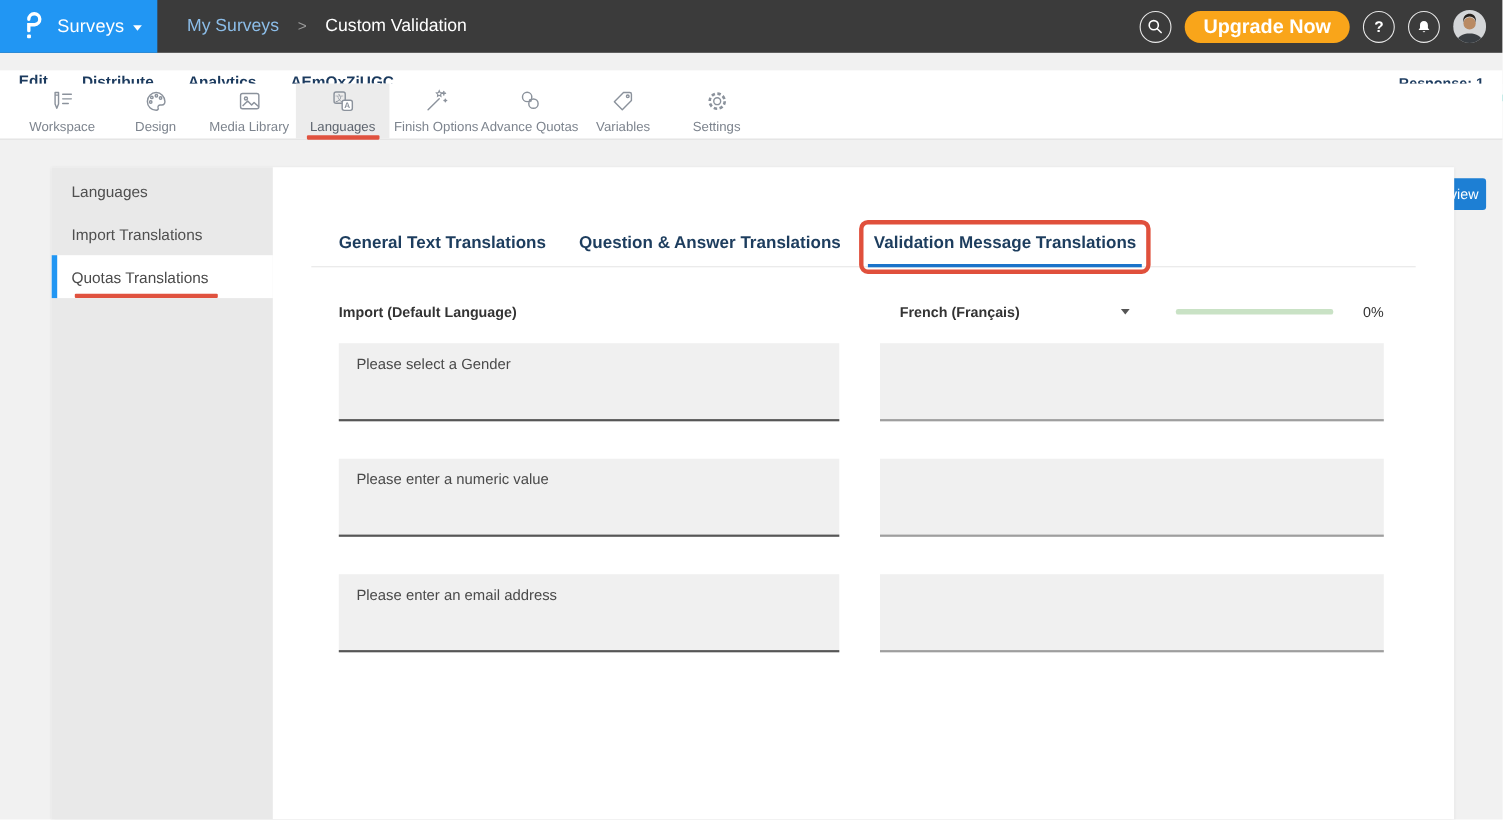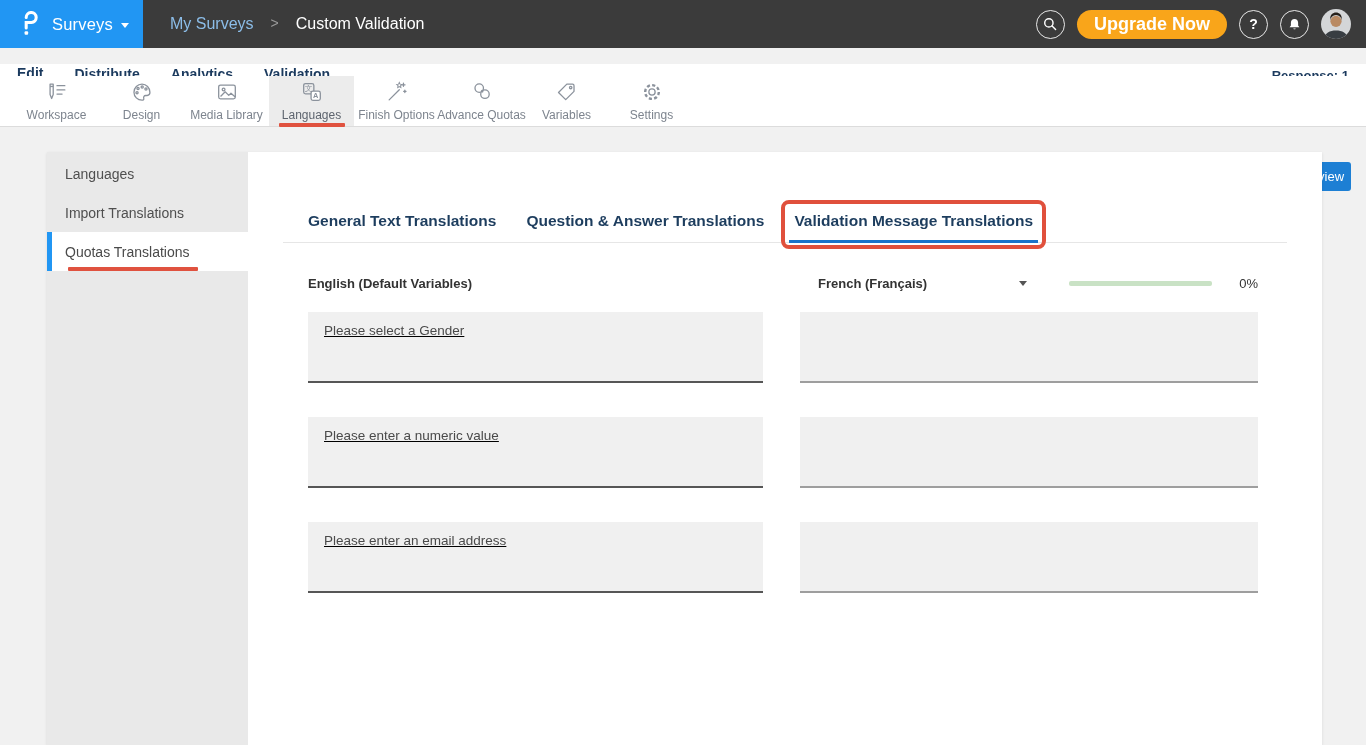--- a/index.html
+++ b/index.html
@@ -62,21 +62,21 @@
   .grid-row { display:grid; grid-template-columns:455px 458px; column-gap:37px; }
   .lang-header { margin-top:31px; height:18px; align-items:center; }
   .lang-label { font-size:13px; font-weight:700; color:#333; }
   .target-header { display:flex; align-items:center; }
   .target-header .lang-label { padding-left:18px; }
   .caret-down-dark { width:0; height:0; border-left:4.5px solid transparent; border-right:4.5px solid transparent; border-top:5px solid #555; margin-left:auto; }
   .pbar { width:143px; height:5px; background:#c9e2c5; border-radius:2px; margin-left:42px; overflow:hidden; }
   .pbar-fill { height:100%; width:0; background:#6fbf6f; }
   .pct { font-size:13px; color:#333; margin-left:20px; width:26px; text-align:right; }
 
-  .trans-row { margin-top:34px;text-decoration:underline; }
+  .trans-row { margin-top:34px; }
   .trans-row.first { margin-top:20px; }
   .cell { background:#f0f0f0; height:71px; padding:11px 16px; font-size:13.5px; color:#4a4a4a; }
   .cell.en { border-bottom:2px solid #565656; }
   .cell.fr { border-bottom:2px solid #9e9e9e; }
 </style>
 </head>
 <body>
 
 <div class="topbar">
   <div class="logo-block">
@@ -119,21 +119,21 @@
         <path d="M2.5 28c1-5.8 5.8-8 11.5-8s10.5 2.2 11.5 8z" fill="#383d42"></path>
       </svg>
     </div>
   </div>
 </div>
 
 <div class="subnav">
   <span class="subnav-item active">Edit</span>
   <span class="subnav-item">Distribute</span>
   <span class="subnav-item">Analytics</span>
-  <span class="subnav-item">Validation</span>
+  <span class="subnav-item">AEmOxZiUGC</span>
   <span class="response-count">Response: 1</span>
 </div>
 
 <div class="toolbar">
 
   <div class="tool-item">
     <svg width="26" height="24" viewBox="0 0 26 26" fill="none" stroke="#8b929c" stroke-width="1.4" stroke-linejoin="round">
       <path d="M5.5 4.5h3.4v11.2L7.2 20l-1.7-4.3z"></path>
         <path d="M5.5 7h3.4"></path>
       <path d="M13 6.2h8.5M13 10.7h8.5M13 15.2h5.5" stroke-linecap="round"></path>
@@ -248,21 +248,21 @@
       <span class="tab active">
         <span>Validation Message Translations</span>
         <span class="blue-underline"></span>
         <span class="tab-annotation"></span>
       </span>
     </div>
 
     <div class="panel-body">
 
       <div class="grid-row lang-header">
-        <div class="lang-label">English (Default Variables)</div>
+        <div class="lang-label">Import (Default Language)</div>
         <div class="target-header">
           <span class="lang-label">French (Français)</span>
           <span class="caret-down-dark"></span>
           <span class="pbar"><span class="pbar-fill"></span></span>
           <span class="pct">0%</span>
         </div>
       </div>
 
       <div class="grid-row trans-row first">
         <div class="cell en">Please select a Gender</div>

